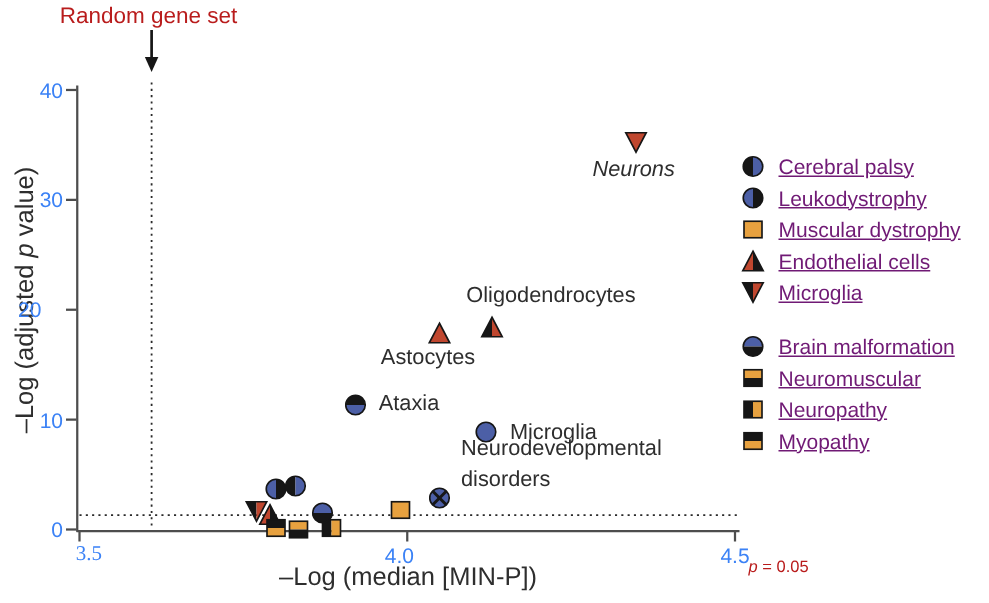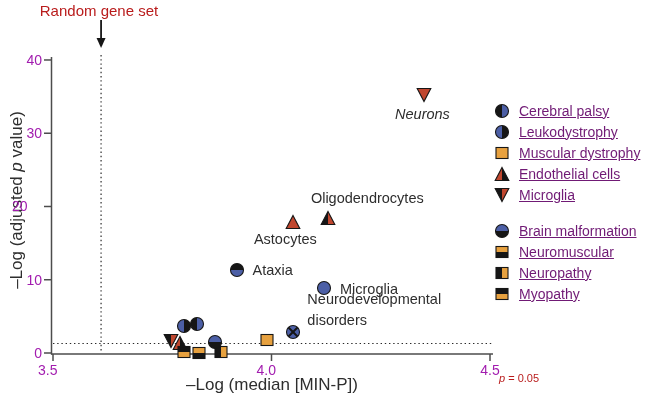--- a/index.html
+++ b/index.html
@@ -1,20 +1,20 @@
 <!DOCTYPE html>
 <html><head>
 <meta charset="utf-8">
 <style>
   html,body{margin:0;padding:0;background:#ffffff;}
   .fig{position:relative;width:659px;height:402px;background:#ffffff;
        font-family:"Liberation Sans",sans-serif;color:#3b3b3b;overflow:hidden;}
   .nowrap{white-space:nowrap;}
   #plot-svg{position:absolute;left:0;top:0;}
-  .tick-label{position:absolute;font-size:14px;color:#a21caf;}
+  .tick-label{position:absolute;font-size:14px;color:#3b82f6;}
   .pt-label{position:absolute;font-size:14.5px;color:#2e2e2e;white-space:pre-line;line-height:21px;}
   .marker{position:absolute;width:16px;height:16px;}
   .marker svg{display:block;}
   .legend-group{position:absolute;left:494px;display:flex;flex-direction:column;}
   .legend-row{display:flex;align-items:center;height:21px;gap:9px;}
   .legend-row .lg-label{font-size:14px;color:#701a75;white-space:nowrap;text-decoration:underline;}
   .annot{position:absolute;font-size:15px;color:#b91c1c;}
   .axislabel{position:absolute;font-size:17px;color:#2e2e2e;white-space:nowrap;}
   .it{font-style:italic;}
 </style>
@@ -232,21 +232,21 @@
       </div>
       <div class="pt-label" style="left: 367.31px; top: 198.211px; transform: translate(-50%, -50%);">Oligodendrocytes</div>
       <div class="marker" style="left:416.4499999999998px;top:87.14240000000001px;">
         <svg width="16" height="16" viewBox="0 0 16 16">
           <polygon points="1.2,1.5 14.8,1.5 8,14.5" fill="#c0472f"></polygon>
           <polygon points="1.2,1.5 14.8,1.5 8,14.5" fill="none" stroke="#161616" stroke-width="1.1"></polygon>
         </svg>
       </div>
       <div class="pt-label" style="left: 422.45px; top: 114.142px; transform: translate(-50%, -50%); font-style: italic;">Neurons</div>
     </div>
-<div class="tick-label" style="left:38px;top:362px;width:30px;text-align:left;">3.5</div>
+<div class="tick-label" style="left:38px;top:362px;width:30px;text-align:right;font-family:Liberation Serif, serif;">3.5</div>
     <div class="tick-label" style="left:256.5px;top:362px;width:30px;">4.0</div>
     <div class="tick-label" style="left:475px;top:362px;width:30px;text-align:center;">4.5</div>
     <div class="tick-label" style="left:12px;top:345px;width:30px;text-align:right;">0</div>
     <div class="tick-label" style="left:12px;top:271.745px;width:30px;text-align:right;">10</div>
     <div class="tick-label" style="left:12px;top:198.49px;width:30px;text-align:left;">20</div>
     <div class="tick-label" style="left:12px;top:125.23500000000001px;width:30px;text-align:right;">30</div>
     <div class="tick-label" style="left:12px;top:51.98000000000002px;width:30px;text-align:right;">40</div>
   </div>
 
 </body></html>

